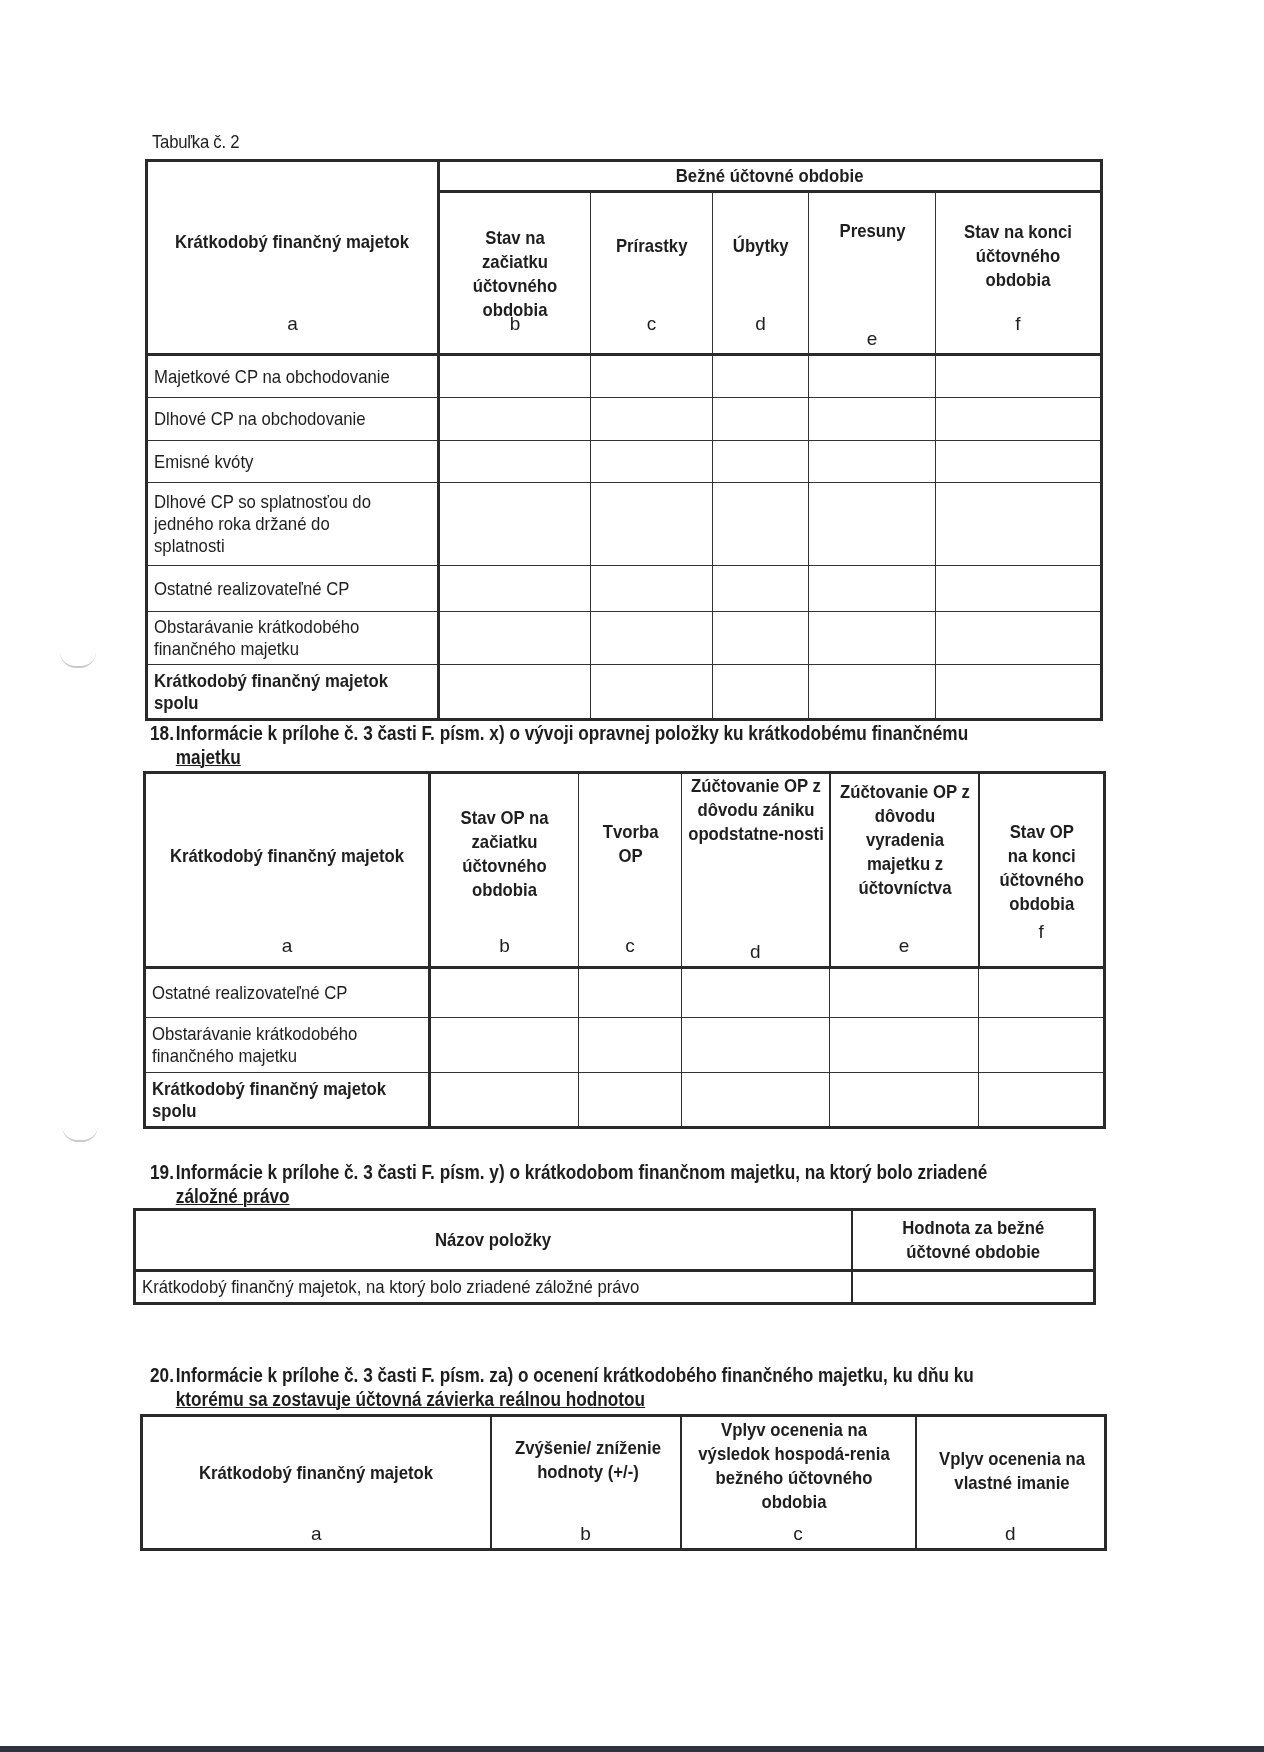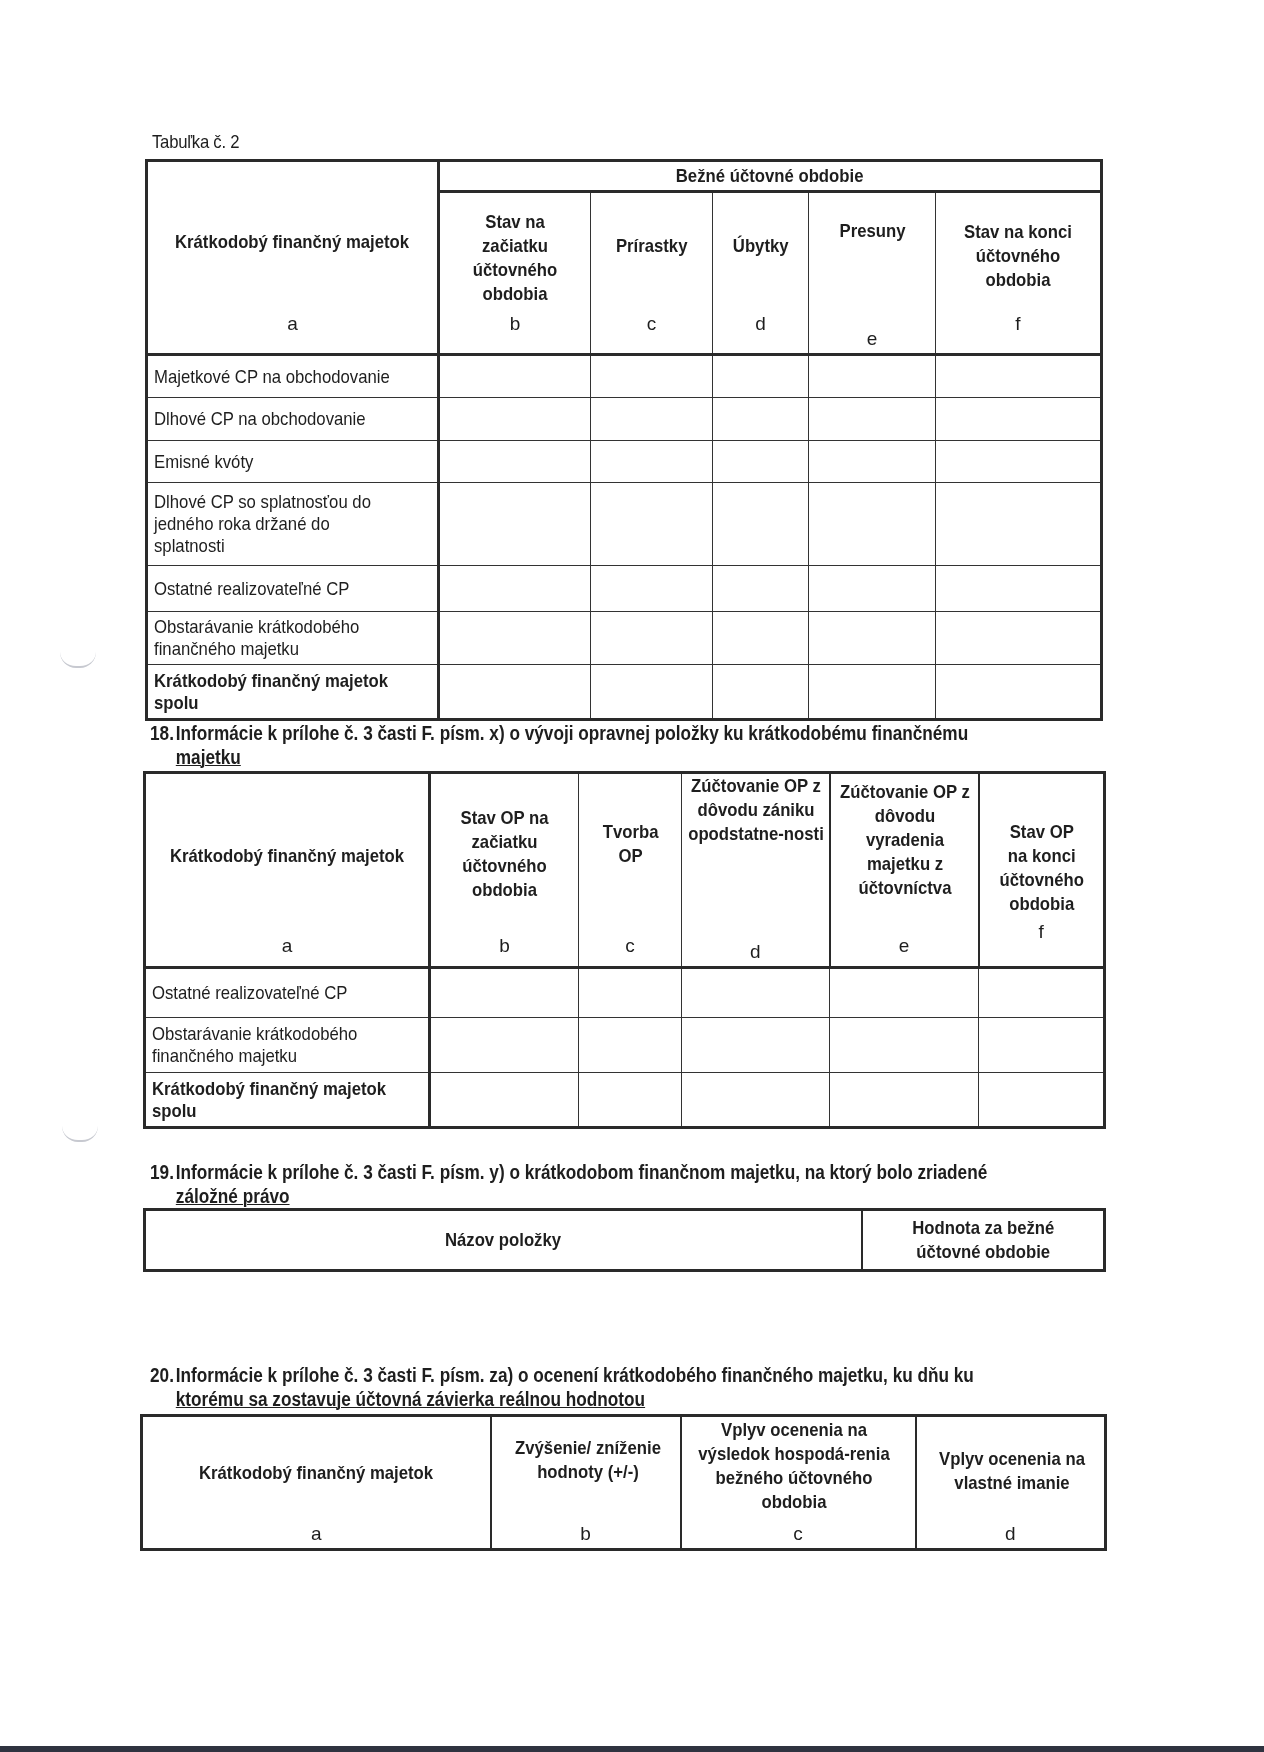--- a/index.html
+++ b/index.html
@@ -55,21 +55,21 @@
         <div class="let letter">a</div>
       </div>
     </td>
     <td colspan="5" class="hdr" style="border-bottom:3px solid #2a2a2a;">
       <span class="inner">Bežné účtovné obdobie</span>
     </td>
   </tr>
   <tr style="height:133px">
     <td class="hdr hdr-cell thick-b">
       <div style="position:relative;height:130px;">
-        <div class="lbl" style="top:2px; padding:0 8px;"><span class="inner">Stav na začiatku účtovného obdobia</span></div>
+        <div class="lbl" style="top:18px; padding:0 8px;"><span class="inner">Stav na začiatku účtovného obdobia</span></div>
         <div class="let letter">b</div>
       </div>
     </td>
     <td class="hdr hdr-cell thick-b">
       <div style="position:relative;height:130px;">
         <div class="lbl" style="top:26px;"><span class="inner">Prírastky</span></div>
         <div class="let letter">c</div>
       </div>
     </td>
     <td class="hdr hdr-cell thick-b">
@@ -238,33 +238,39 @@
         <td></td>
   </tr>
 </tbody>
   </table>
 
 <div class="heading" style="top:1160px;">
   <span class="num">19.</span><span>Informácie k prílohe č. 3 časti F. písm. y) o krátkodobom finančnom majetku, na ktorý bolo zriadené</span>
   <span class="cont">záložné právo</span>
 </div>
 
-<table class="grid" style="left:143px; top:1208px; width:960px;">
+<table class="grid" style="left:133px; top:1208px; width:960px;">
   <colgroup>
       <col style="width:717px">
       <col style="width:243px">
     </colgroup>
   <tbody>
       <tr style="height:61px">
     <td class="hdr thick-b" style="border-right:2px solid #2a2a2a;">
       <span class="inner">Názov položky</span>
     </td>
     <td class="hdr thick-b" style="padding:0 30px;">
       <span class="inner">Hodnota za bežné účtovné obdobie</span>
     </td>
+  </tr>
+  <tr style="height:33px">
+    <td class="rowlabel" style="border-right:2px solid #2a2a2a;">
+      <span class="inner">Krátkodobý  finančný majetok, na ktorý bolo zriadené záložné právo</span>
+    </td>
+    <td></td>
   </tr>
 </tbody>
   </table>
 
 <div class="heading" style="top:1363px;">
   <span class="num">20.</span><span>Informácie k prílohe č. 3 časti F. písm.  za) o ocenení krátkodobého finančného  majetku, ku dňu ku</span>
   <span class="cont">ktorému sa zostavuje účtovná závierka reálnou hodnotou</span>
 </div>
 
 <table class="grid" style="left:140px; top:1414px; width:964px;">

